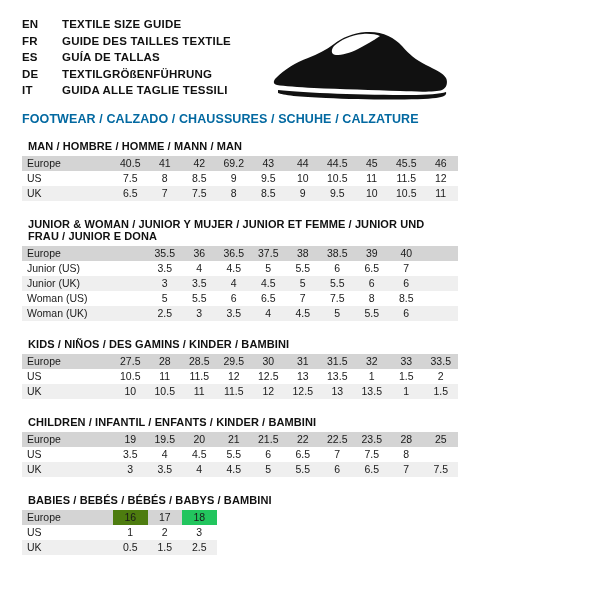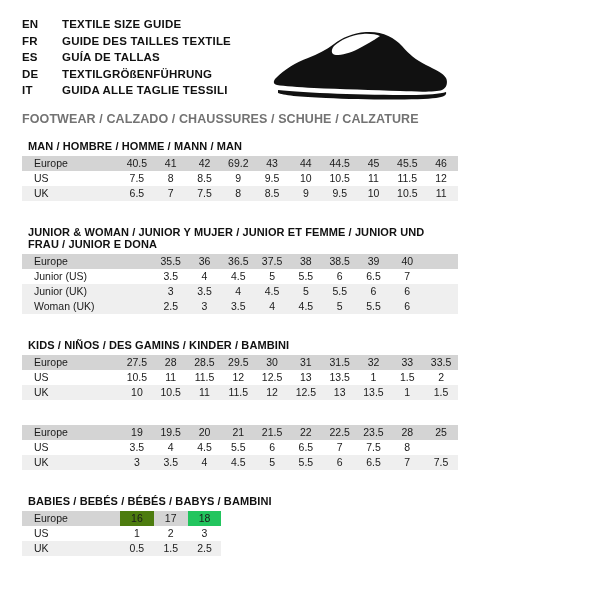--- a/index.html
+++ b/index.html
@@ -52,29 +52,29 @@
     top: 8px;
     width: 180px;
     height: 78px;
   }
 
   .footwear-line {
     font-size: 12.5px;
     font-weight: bold;
     letter-spacing: 0.1px;
     margin-top: 11px;
-    color: #737373;
+    color: #0369a1;
   }
 
   
   .sections {
     margin-top: 36px;
   }
   .section {
-    margin-bottom: 12px;
+    margin-bottom: 4px;
   }
   .section-title {
     font-size: 11px;
     font-weight: bold;
     color: #111;
     padding: 0 0 4px 6px;
     letter-spacing: 0.1px;
   }
   .section-spacer {
     height: 13px;
@@ -89,21 +89,21 @@
   table.size td {
     height: 15px;
     line-height: 15px;
     padding: 0;
     text-align: center;
     color: #1a1a1a;
     white-space: nowrap;
   }
   table.size td.rowlabel {
     text-align: left;
-    padding-left: 12px;
+    padding-left: 5px;
     width: 86px;
   }
   tr.shaded td {
     background: #d4d4d4;
   }
   tr.plain td {
     background: #ffffff;
   }
   tr.alt td {
     background: #efefef;
@@ -238,20 +238,33 @@
             <td>3</td>
             <td>3.5</td>
             <td>4</td>
             <td>4.5</td>
             <td>5</td>
             <td>5.5</td>
             <td>6</td>
             <td>6</td>
             <td></td>
           </tr>
+          <tr class="plain">
+            <td class="rowlabel">Woman (US)</td>
+            <td></td>
+            <td>5</td>
+            <td>5.5</td>
+            <td>6</td>
+            <td>6.5</td>
+            <td>7</td>
+            <td>7.5</td>
+            <td>8</td>
+            <td>8.5</td>
+            <td></td>
+          </tr>
           <tr class="alt">
             <td class="rowlabel">Woman (UK)</td>
             <td></td>
             <td>2.5</td>
             <td>3</td>
             <td>3.5</td>
             <td>4</td>
             <td>4.5</td>
             <td>5</td>
             <td>5.5</td>
@@ -307,20 +320,21 @@
             <td>1</td>
             <td>1.5</td>
           </tr>
         </tbody>
       </table>
     </div>
 
     <div class="section-spacer"></div>
 
     <div class="section">
+      <div class="section-title">CHILDREN / INFANTIL / ENFANTS / KINDER / BAMBINI</div>
       <table class="size">
         <tbody>
           <tr class="shaded">
             <td class="rowlabel">Europe</td>
             <td>19</td>
             <td>19.5</td>
             <td>20</td>
             <td>21</td>
             <td>21.5</td>
             <td>22</td>

